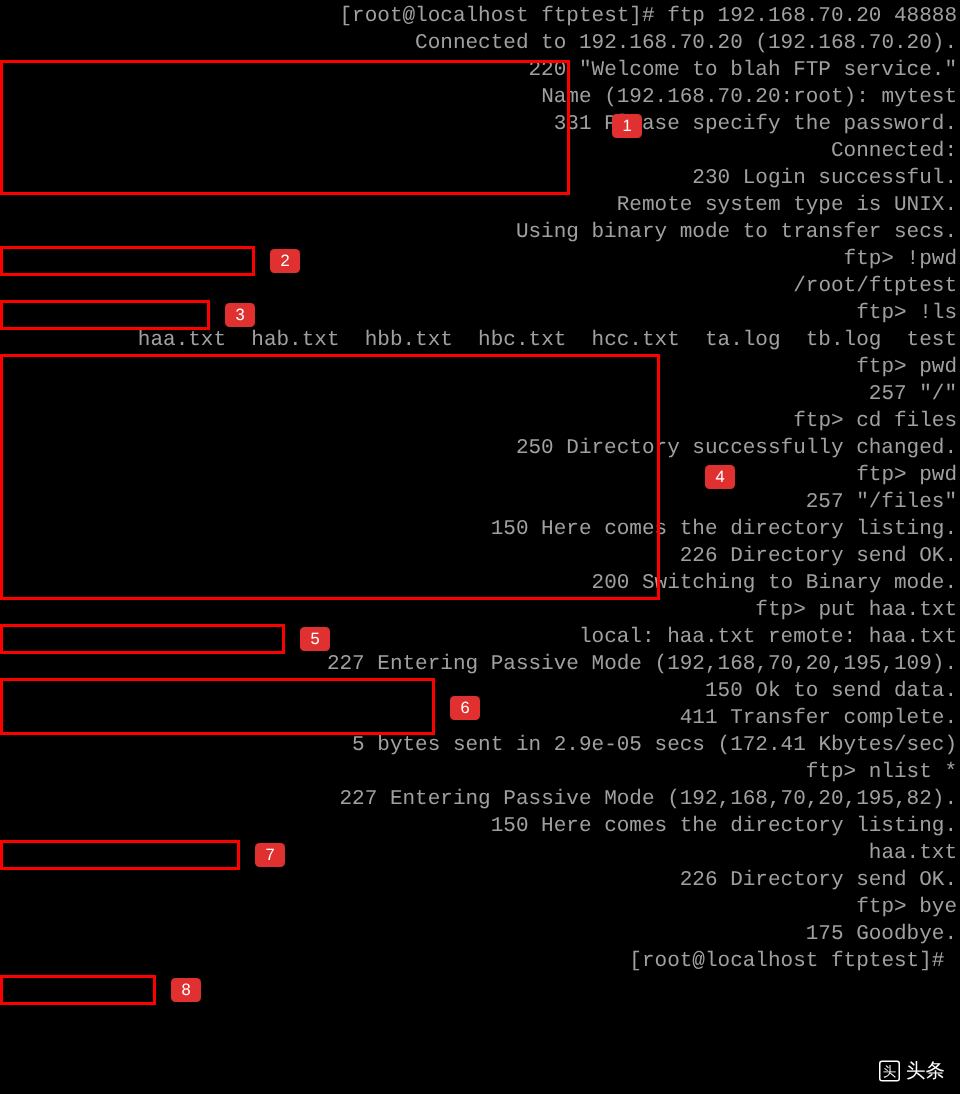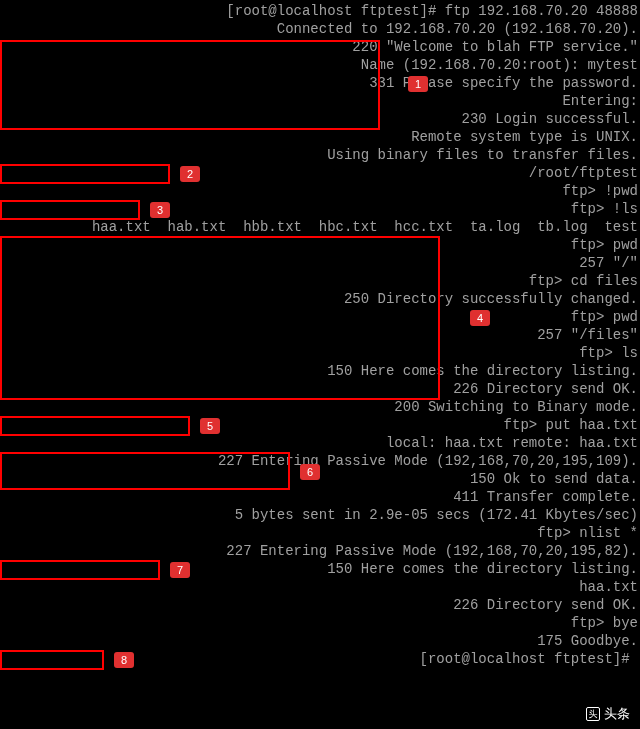--- a/index.html
+++ b/index.html
@@ -57,35 +57,34 @@
   </style>
 </head>
 <body>
 
 <div id="terminal">
     <div class="line">[root@localhost ftptest]# ftp 192.168.70.20 48888</div>
     <div class="line">Connected to 192.168.70.20 (192.168.70.20).</div>
     <div class="line">220 "Welcome to blah FTP service."</div>
     <div class="line">Name (192.168.70.20:root): mytest</div>
     <div class="line">331 Please specify the password.</div>
-    <div class="line">Entering:</div>
+    <div class="line">Connected:</div>
     <div class="line">230 Login successful.</div>
     <div class="line">Remote system type is UNIX.</div>
-    <div class="line">Using binary files to transfer files.</div>
+    <div class="line">Using binary mode to transfer secs.</div>
+    <div class="line">ftp&gt; !pwd</div>
     <div class="line">/root/ftptest</div>
-    <div class="line">ftp&gt; !pwd</div>
     <div class="line">ftp&gt; !ls</div>
     <div class="line">haa.txt  hab.txt  hbb.txt  hbc.txt  hcc.txt  ta.log  tb.log  test</div>
     <div class="line">ftp&gt; pwd</div>
     <div class="line">257 "/"</div>
     <div class="line">ftp&gt; cd files</div>
     <div class="line">250 Directory successfully changed.</div>
     <div class="line">ftp&gt; pwd</div>
     <div class="line">257 "/files"</div>
-    <div class="line">ftp&gt; ls</div>
     <div class="line">150 Here comes the directory listing.</div>
     <div class="line">226 Directory send OK.</div>
     <div class="line">200 Switching to Binary mode.</div>
     <div class="line">ftp&gt; put haa.txt</div>
     <div class="line">local: haa.txt remote: haa.txt</div>
     <div class="line">227 Entering Passive Mode (192,168,70,20,195,109).</div>
     <div class="line">150 Ok to send data.</div>
     <div class="line">411 Transfer complete.</div>
     <div class="line">5 bytes sent in 2.9e-05 secs (172.41 Kbytes/sec)</div>
     <div class="line">ftp&gt; nlist *</div>

